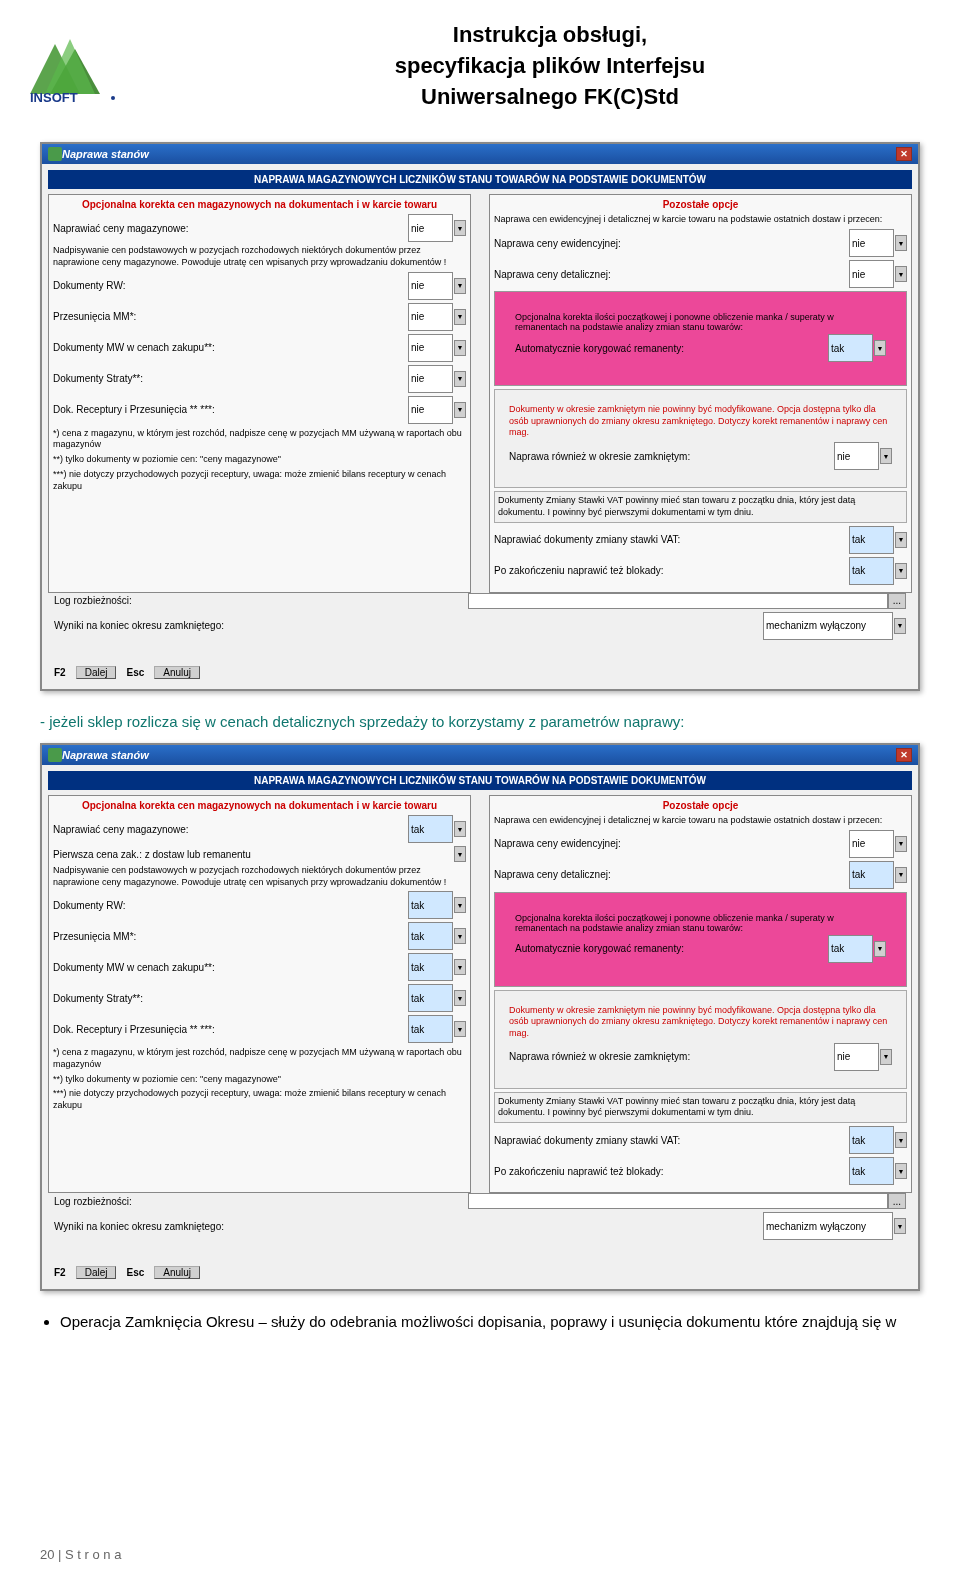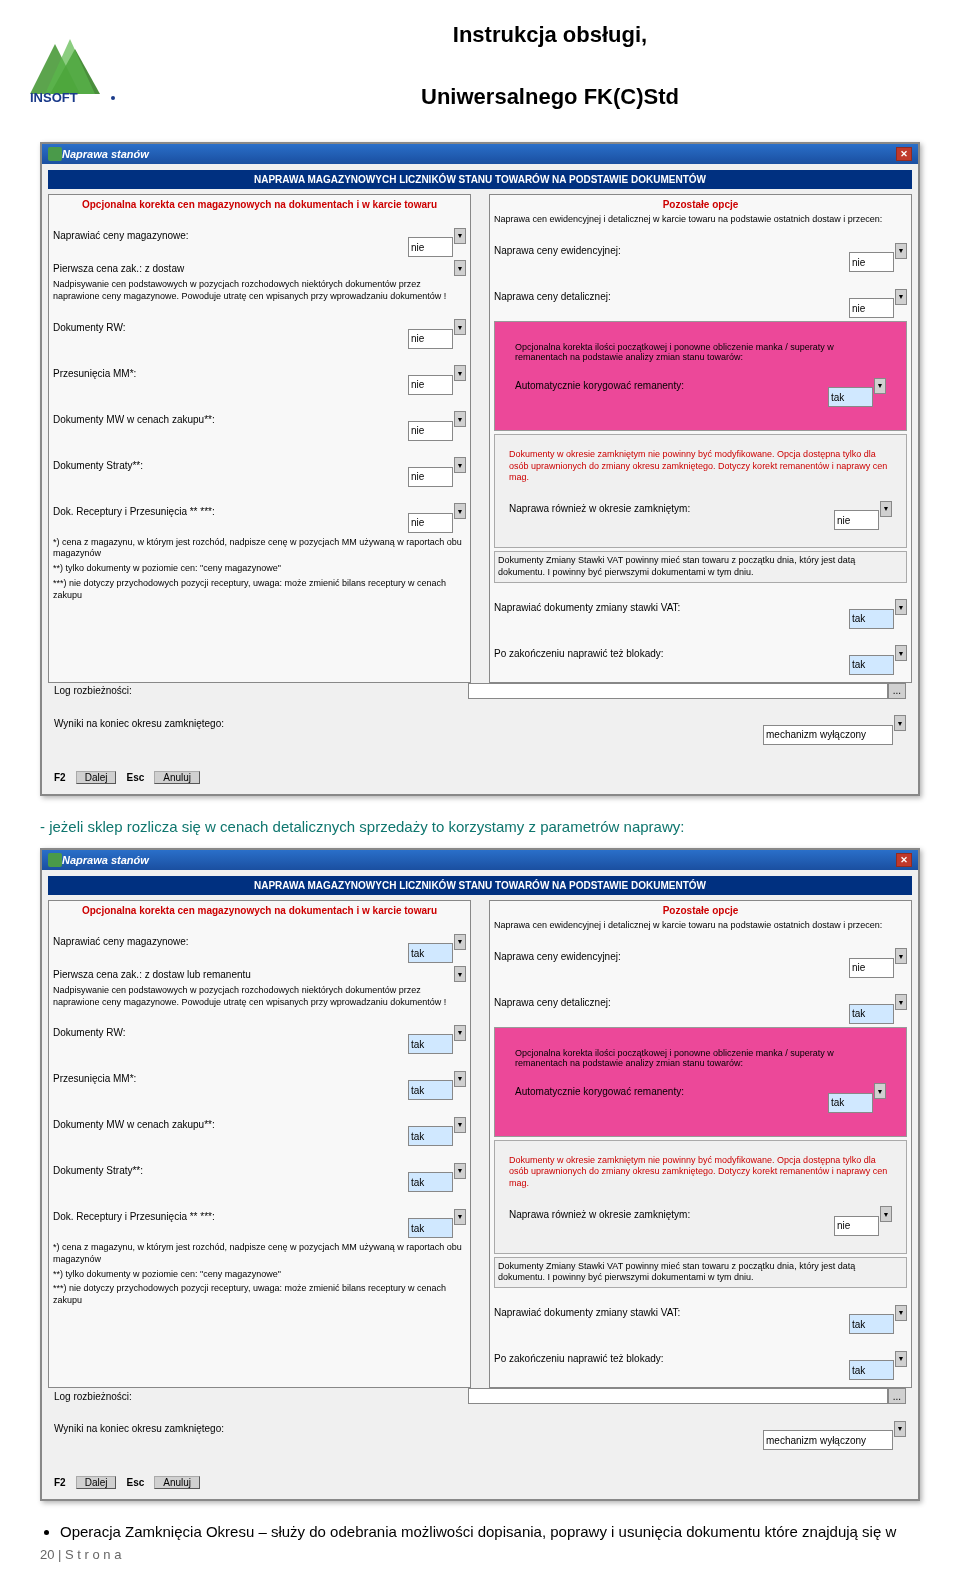--- a/index.html
+++ b/index.html
@@ -128,24 +128,23 @@
       display: flex;
       align-items: center;
       gap: 1px;
     }
     .dropdown-box {
       background: white;
       border: 1px solid #888;
       font-size: 10px;
       padding: 1px 2px;
       min-width: 45px;
-      height: 20px;
+      height: 28px;
       display: inline-flex;
       align-items: center;
-      margin-top: 23px;
     }
     .dropdown-arrow {
       background: #d0d0d0;
       border: 1px solid #888;
       width: 12px;
       height: 16px;
       display: inline-flex;
       align-items: center;
       justify-content: center;
       font-size: 7px;
@@ -285,21 +284,21 @@
       <polygon points="30,70 55,25 80,70" fill="#2a7a1a" opacity="0.85"></polygon>
       <polygon points="25,70 50,15 75,70" fill="#5ab84a" opacity="0.7"></polygon>
 
       <text x="10" y="78" font-size="13" font-weight="bold" fill="#1a3a8a" font-family="Arial">INSOFT</text>
       <circle cx="93" cy="74" r="2" fill="#1a3a8a"></circle>
     </svg>
   </div>
   <div class="header-title">
     <h1>
       <span>Instrukcja obsługi,</span><br>
-      <br>
+      <span>specyfikacja plików Interfejsu</span><br>
       <span>Uniwersalnego FK(C)Std</span>
     </h1>
   </div>
 </div>
 
 <div class="dialog-wrapper">
   <div class="dialog-titlebar">
     <div class="dialog-titlebar-left">
       <span class="dialog-icon"></span>
       <span>Naprawa stanów</span>
@@ -314,26 +313,20 @@
         <div class="col-title">Opcjonalna korekta cen magazynowych na dokumentach i w karcie towaru</div>
 
         <div class="field-row">
           <span class="field-label">Naprawiać ceny magazynowe:</span>
           <div class="field-control">
             <span class="dropdown-box">nie</span>
             <span class="dropdown-arrow">▼</span>
           </div>
         </div>
 
-        <div class="field-row">
-          <span class="field-label">Pierwsza cena zak.: z dostaw</span>
-          <div class="field-control">
-            <span class="dropdown-arrow">▼</span>
-          </div>
-        </div>
 
         <div class="note-text">Nadpisywanie cen podstawowych w pozycjach rozchodowych niektórych dokumentów przez naprawione ceny magazynowe. Powoduje utratę cen wpisanych przy wprowadzaniu dokumentów !</div>
 
         <div class="field-row">
           <span class="field-label">Dokumenty RW:</span>
           <div class="field-control">
             <span class="dropdown-box">nie</span>
             <span class="dropdown-arrow">▼</span>
           </div>
         </div>

